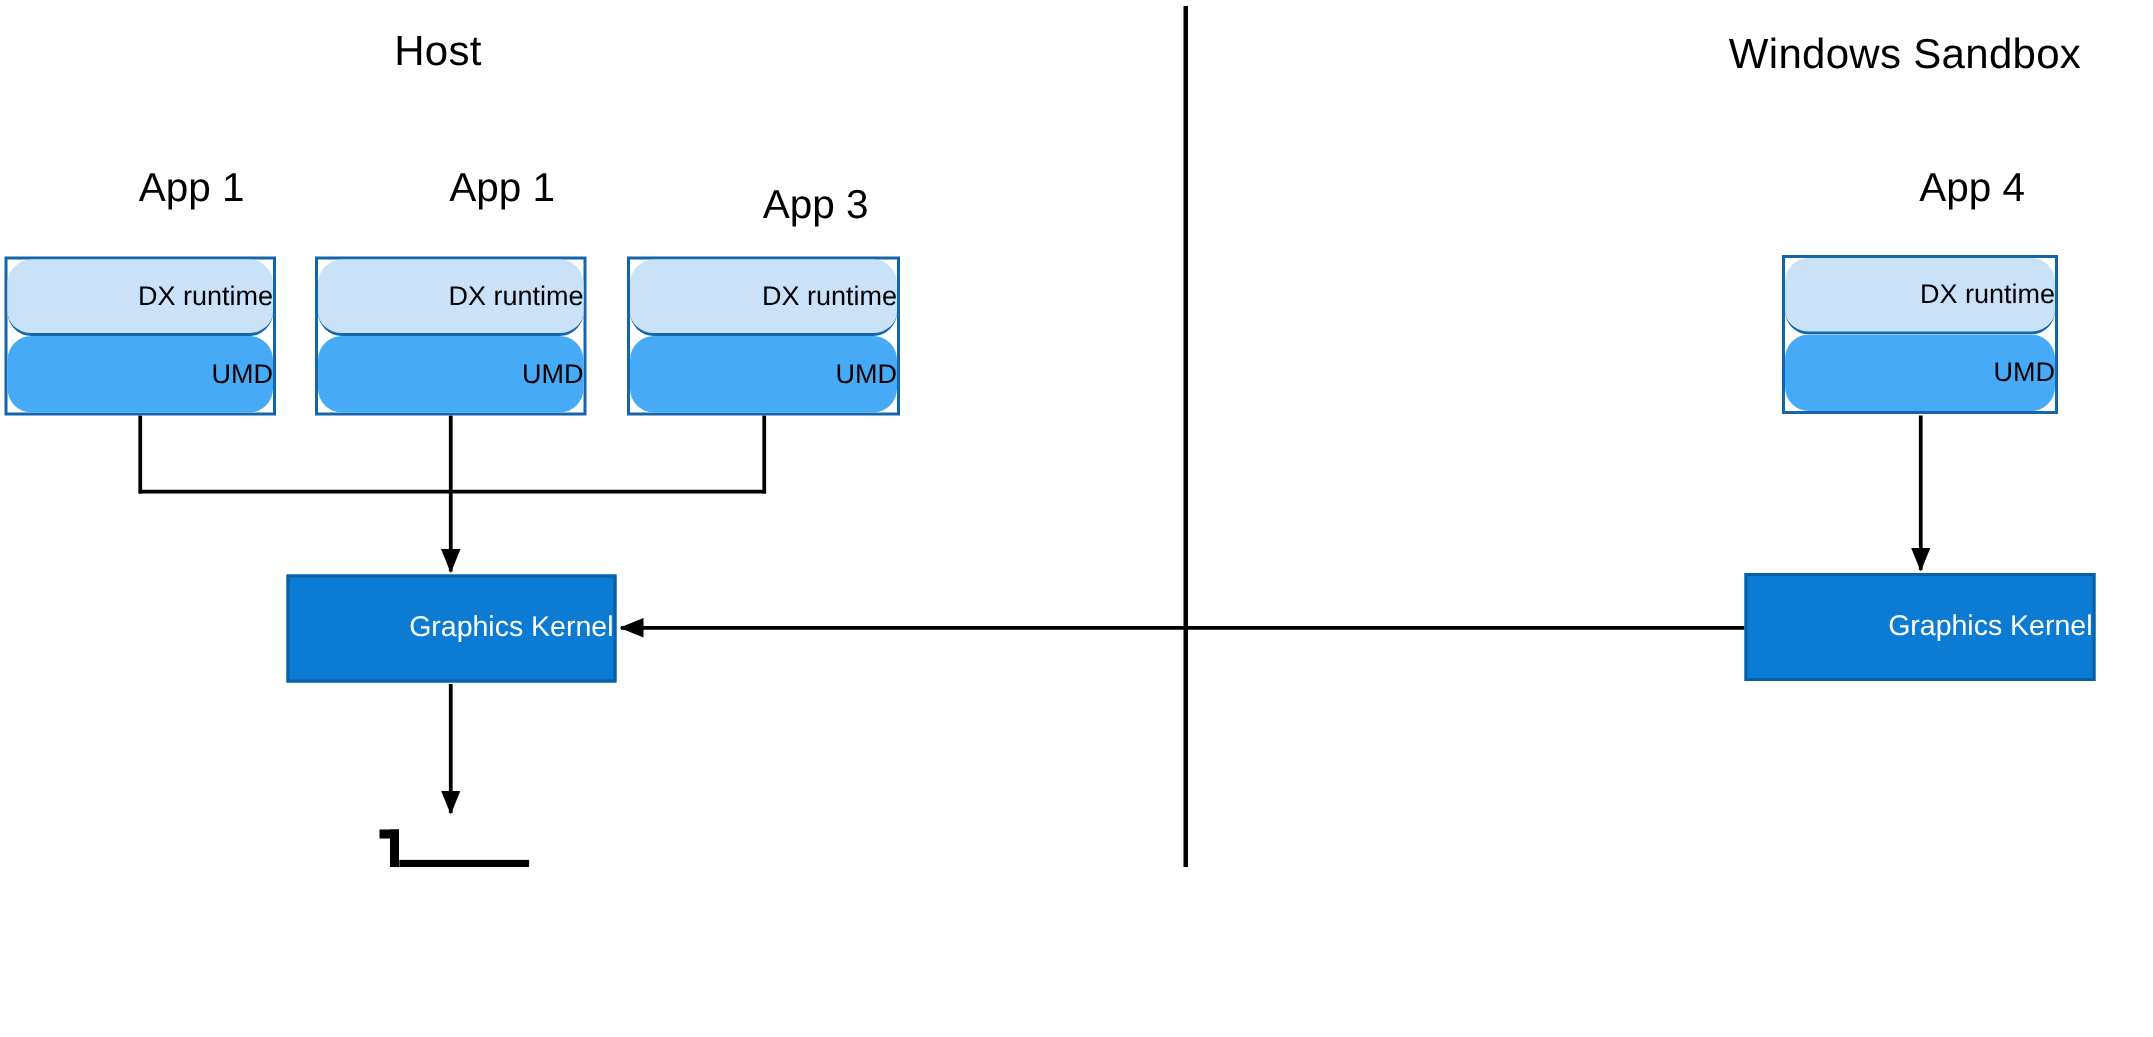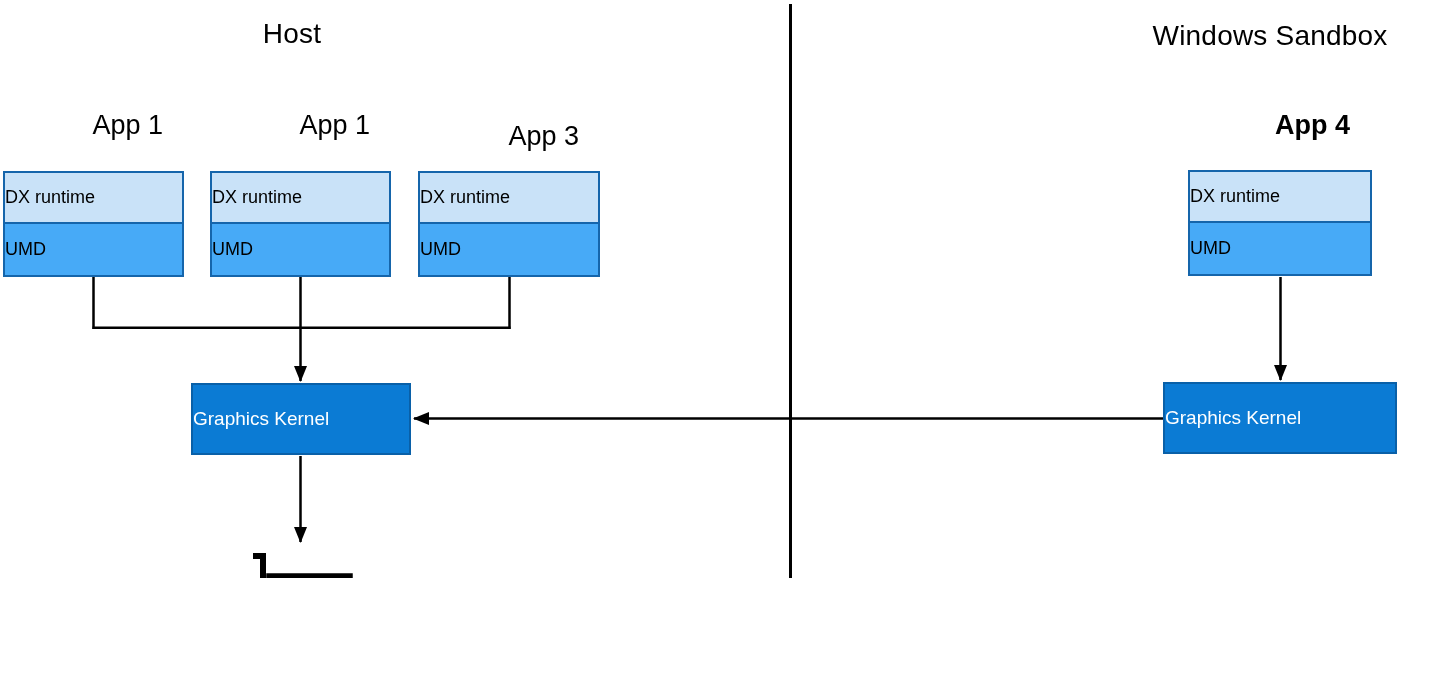--- a/index.html
+++ b/index.html
@@ -29,38 +29,38 @@
     color:var(--text,#000);
   }
   .app-stack{
     position:absolute;
     top:171px;width:181px;
     border:2px solid var(--app-border,#1565ab);
     box-sizing:border-box;
     background:#fff;
   }
   .layer{
-    display:flex;align-items:center;justify-content:flex-start;
-    font-size:18px;color:var(--text,#000);
+    display:flex;align-items:center;justify-content:flex-end;
+    font-size:18px;color:var(--text,#000);border-radius:16px;
   }
   .layer.dx{
     height:49px;
     background:var(--dx-fill,#c9e2f8);
     border-bottom:2px solid var(--app-border,#1565ab);
   }
   .layer.umd{
     height:51px;
     background:var(--umd-fill,#47aaf7);
   }
   .kernel{
     position:absolute;
     background:var(--kernel-fill,#0b7bd4);
     border:2px solid var(--kernel-border,#0960a8);
     box-sizing:border-box;
-    display:flex;align-items:center;justify-content:flex-start;
+    display:flex;align-items:center;justify-content:flex-end;
     font-size:19px;
     color:var(--kernel-text,#fff);
   }
   .overlay{
     position:absolute;left:0;top:0;
     width:1435px;height:691px;
     color:var(--line,#000);
     pointer-events:none;
   }
   .gpu-icon{
@@ -97,21 +97,21 @@
 
     <path d="M1163,418.5 H414" stroke="currentColor" stroke-width="2.5" fill="none" marker-end="url(#arrow)"></path>
   </svg>
 
   <div class="section-title" style="left:192px;top:18px;width:200px;">Host</div>
   <div class="section-title" style="left:1120px;top:20px;width:300px;">Windows Sandbox</div>
 
   <div class="app-label" style="left:23px;">App 1</div>
   <div class="app-label" style="left:230px;">App 1</div>
   <div class="app-label" style="left:439px;margin-top:11px;">App 3</div>
-  <div class="app-label" style="left:1210px;font-weight:bold;">App 4</div>
+  <div class="app-label" style="left:1210px;">App 4</div>
 
   <div class="app-stack" style="left:3px;">
     <div class="layer dx">
         <span>DX runtime</span>
       </div>
     <div class="layer umd">
         <span>UMD</span>
       </div>
   </div>
   <div class="app-stack" style="left:210px;">

